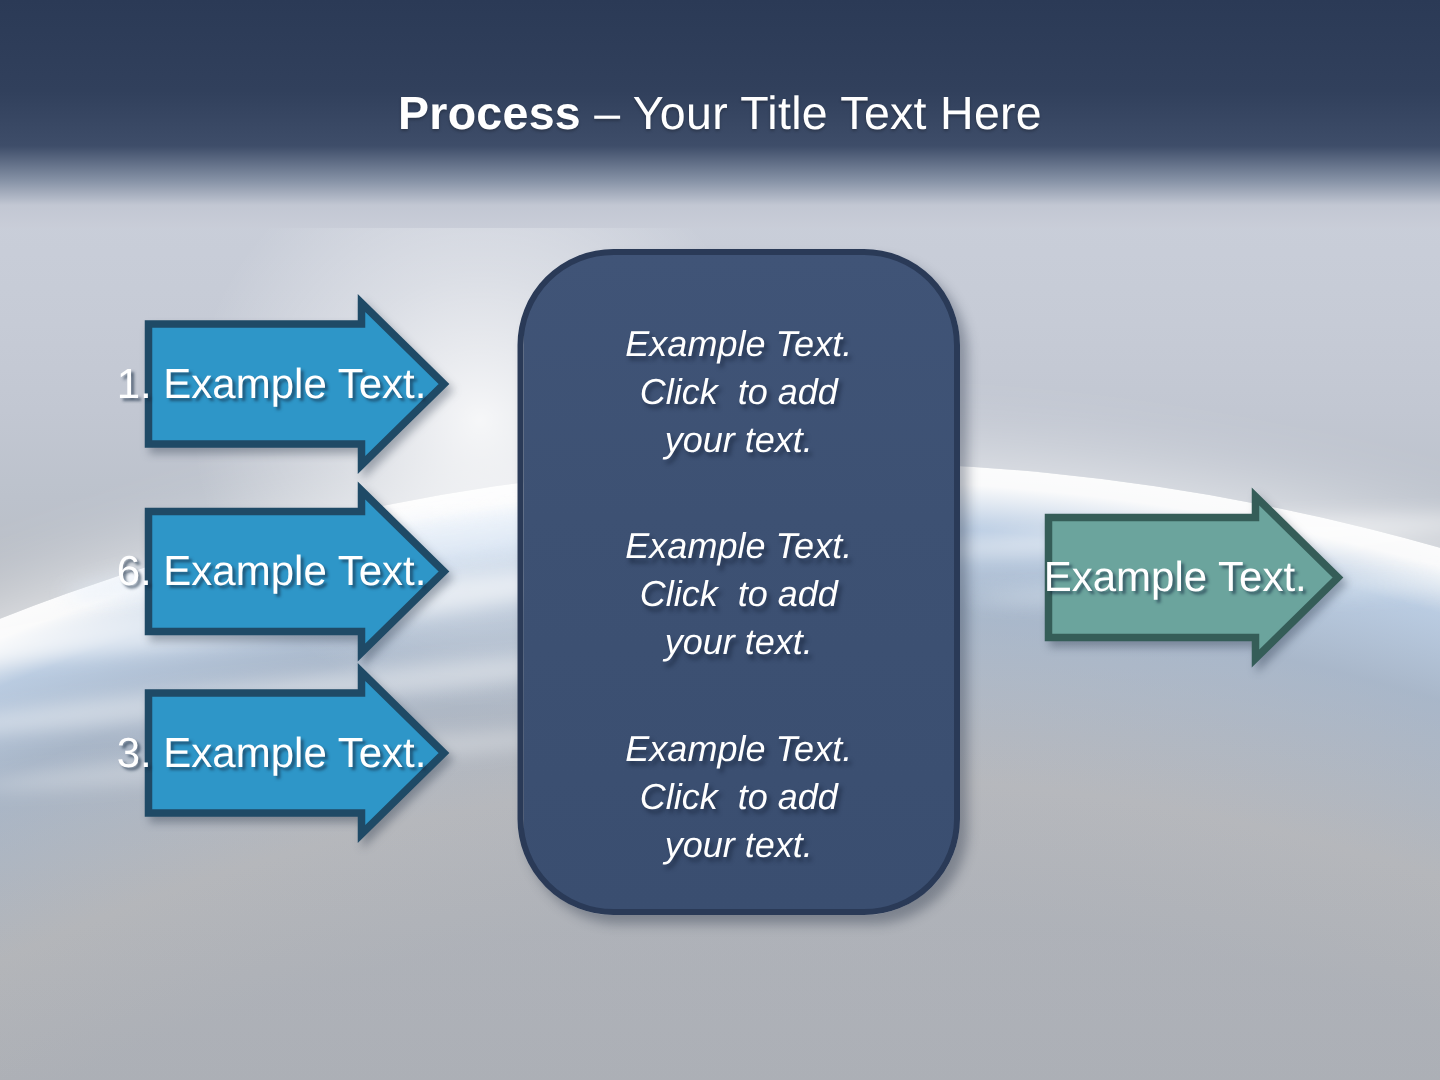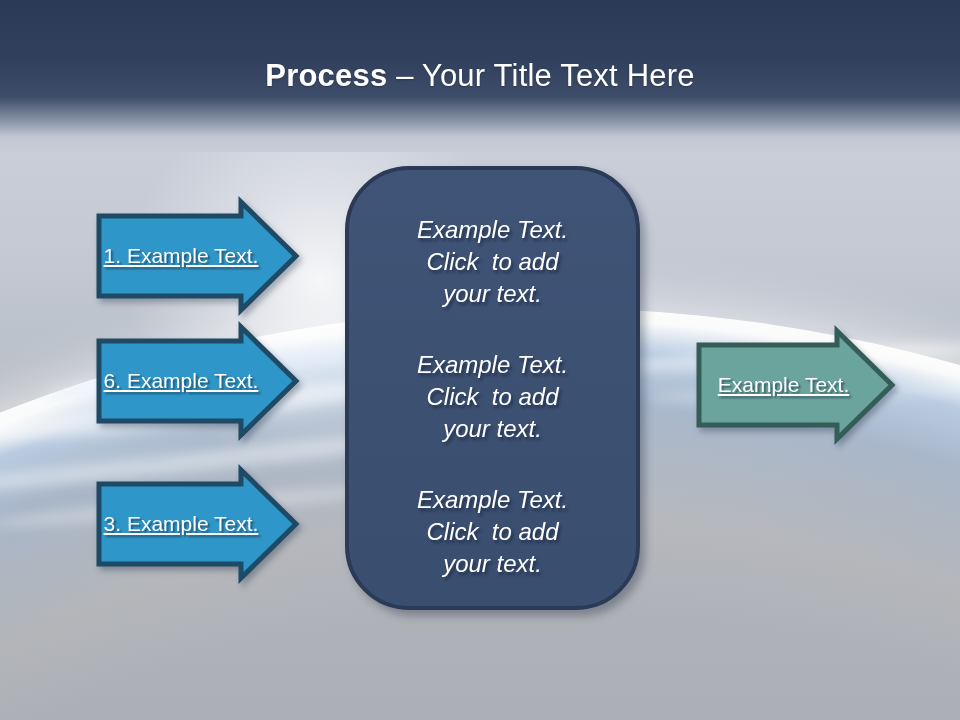--- a/index.html
+++ b/index.html
@@ -95,25 +95,24 @@
   .step-arrow polygon {
     fill: var(--step-arrow-fill, #2e96c8);
     stroke: var(--step-arrow-border, #1f4a66);
     stroke-width: 5;
     stroke-linejoin: miter;
   }
   .arrow-label {
     position: absolute; left: 0; right: 34px; top: 0; bottom: 0;
     display: flex; align-items: center; justify-content: center;
     color: var(--text-color, #ffffff);
-    font-size: 21px;
+    font-size: 28px;
     text-shadow: 2px 2px 2px rgba(22,44,66,0.6);
     white-space: nowrap;
     pointer-events: none;
-    text-decoration: underline;
   }
 
   
   .result-arrow {
     position: absolute;
     left: 696px; top: 327px; width: 199px; height: 116px;
   }
   .result-arrow polygon {
     fill: var(--result-arrow-fill, #6ba49d);
     stroke: var(--result-arrow-border, #355d58);
@@ -173,21 +172,21 @@
     <div class="arrow-label">1. Example Text.</div>
   </div>
 
   <div class="step-arrow" style="top:323px">
     <svg viewBox="0 0 204 116" width="204" height="116">
       <polygon points="3,18 145,18 145,4 200,58 145,112 145,98 3,98"></polygon>
     </svg>
     <div class="arrow-label">6. Example Text.</div>
   </div>
 
-  <div class="step-arrow" style="top:466px">
+  <div class="step-arrow" style="top:444px">
     <svg viewBox="0 0 204 116" width="204" height="116">
       <polygon points="3,18 145,18 145,4 200,58 145,112 145,98 3,98"></polygon>
     </svg>
     <div class="arrow-label">3. Example Text.</div>
   </div>
 
   <div class="process-box">
     <div class="box-content">
       <div class="text-block">
         <div class="box-line">Example Text.</div>

